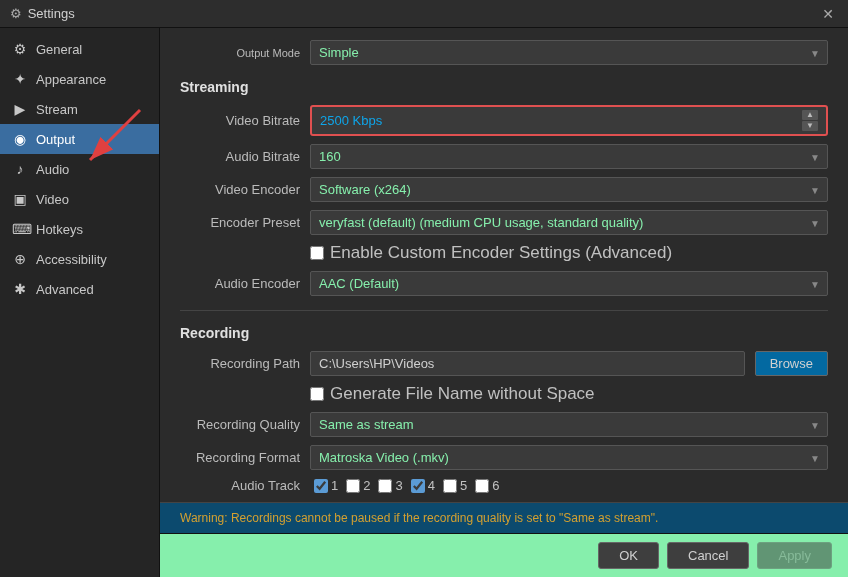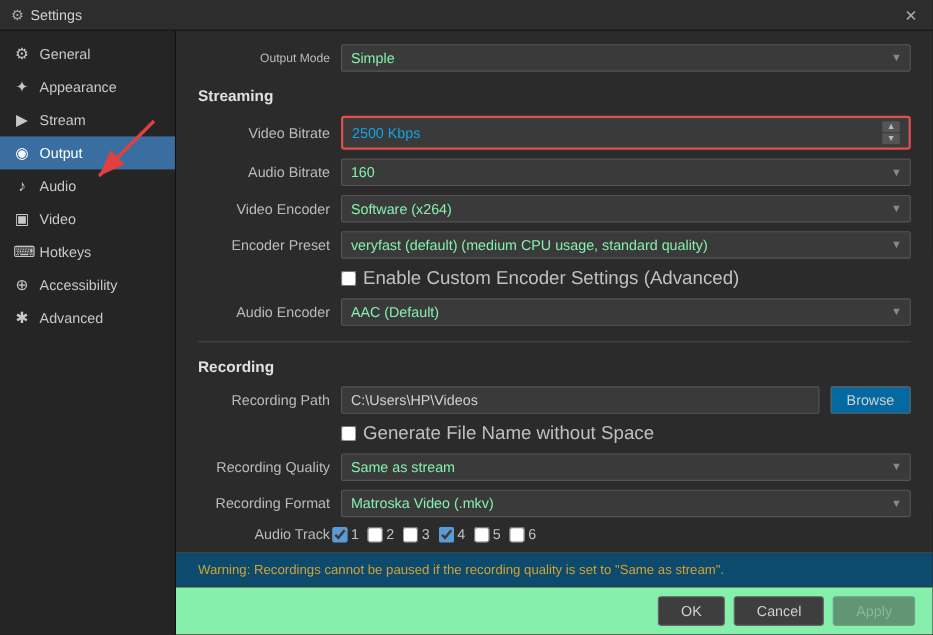--- a/index.html
+++ b/index.html
@@ -219,21 +219,21 @@
       padding: 4px 14px;
       font-size: 13px;
       cursor: pointer;
       border-radius: 2px;
       white-space: nowrap;
     }
     .audio-track-row {
       display: flex;
       align-items: center;
       margin-bottom: 8px;
-      gap: 2px;
+      gap: 14px;
     }
     .track-options {
       display: flex;
       align-items: center;
       gap: 8px;
       flex-wrap: wrap;
     }
     .track-item {
       display: flex;
       align-items: center;

